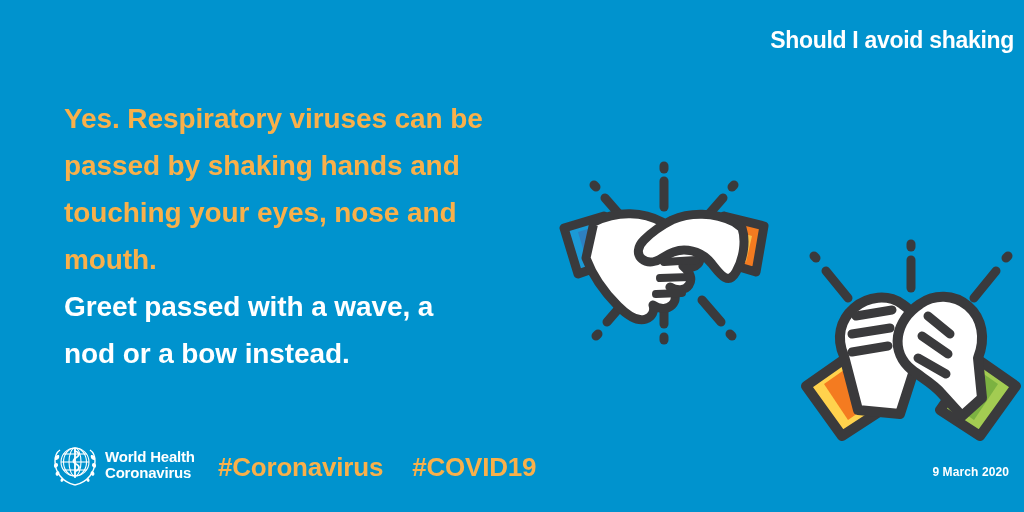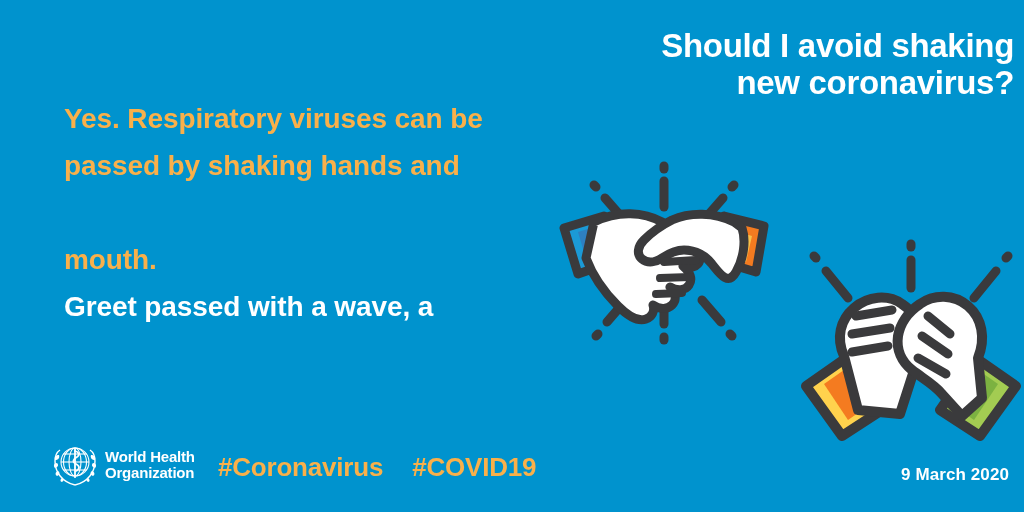--- a/index.html
+++ b/index.html
@@ -19,21 +19,21 @@
   }
 
   
   #headline {
     position: absolute;
     top: 27px;
     right: 10px;
     width: 430px;
     text-align: right;
     color: #ffffff;
-    font-size: 33px;
+    font-size: 23px;
     font-weight: bold;
     line-height: 1.13;
     letter-spacing: -0.3px;
   }
   #headline .hl-line { display: block; white-space: nowrap; }
 
   
   #body-copy {
     position: absolute;
     left: 64px;
@@ -79,49 +79,49 @@
     font-size: 26px;
     font-weight: bold;
     letter-spacing: -0.2px;
   }
   #hashtags .tag { margin-right: 22px; }
   #date-stamp {
     position: absolute;
     right: 15px;
     top: 28px;
     color: #ffffff;
-    font-size: 17px;
+    font-size: 12px;
     font-weight: bold;
     letter-spacing: 0.1px;
   }
 
   
   .illus { position: absolute; }
   #illus-handshake { left: 556px; top: 150px; width: 230px; height: 200px; }
   #illus-clasp { left: 796px; top: 238px; width: 230px; height: 205px; }
 </style>
 </head>
 <body>
 
 <div id="poster">
 
   <div id="headline">
     <span class="hl-line">Should I avoid shaking</span>
-    <span class="hl-line">new coronavirus?</span>
   </div>
 
   <div id="body-copy">
     <p class="para-answer">
       <span>Yes. Respiratory viruses can be</span><br>
       <span>passed by shaking hands and</span><br>
-      <br>
+      <span>touching your eyes, nose and</span><br>
       <span>mouth.</span>
     </p>
     <p class="para-advice">
       <span>Greet passed with a wave, a</span><br>
+      <span>nod or a bow instead.</span>
     </p>
   </div>
 
   <div class="illus" id="illus-handshake">
     <svg width="230" height="200" viewBox="0 0 230 200" xmlns="http://www.w3.org/2000/svg">
       <g stroke="#3a3a3c" stroke-width="9" stroke-linecap="round" fill="none">
         <line x1="38" y1="35" x2="40" y2="37"></line>
         <line x1="49" y1="48" x2="70" y2="72"></line>
         <line x1="108" y1="16" x2="108" y2="19"></line>
         <line x1="108" y1="31" x2="108" y2="57"></line>
@@ -232,21 +232,21 @@
           <line x1="23" y1="6" x2="23" y2="34"></line>
         </g>
 
         <g>
           <rect x="22.2" y="6" width="1.6" height="30" fill="#ffffff"></rect>
           <path d="M23 9 C27 10 28 13 25 15 C21 17 20 20 24 22 C28 24 28 27 24 29" stroke="#ffffff" stroke-width="1.8" fill="none" stroke-linecap="round"></path>
         </g>
       </svg>
       <div class="logo-text">
         <span>World Health</span>
-        <span>Organization</span>
+        <span>Coronavirus</span>
       </div>
     </div>
 
     <div id="hashtags">
       <span class="tag">#Coronavirus</span>
       <span class="tag">#COVID19</span>
     </div>
 
     <div id="date-stamp">9 March 2020</div>
   </div>

